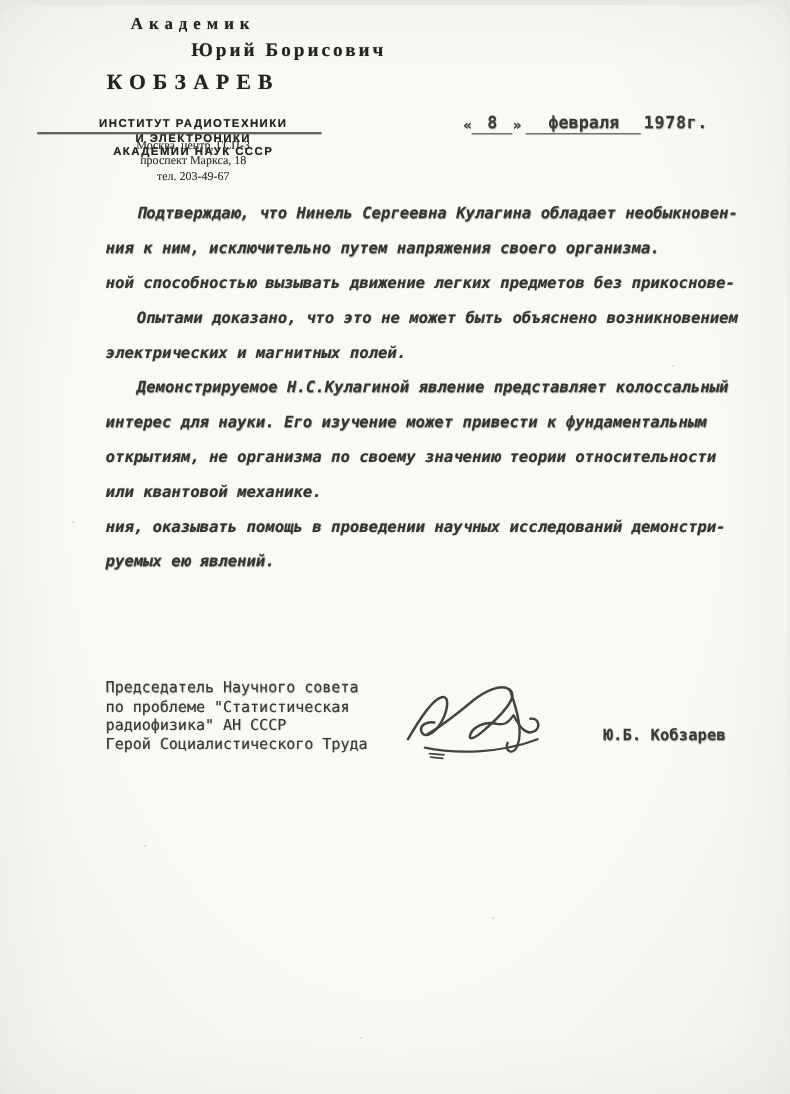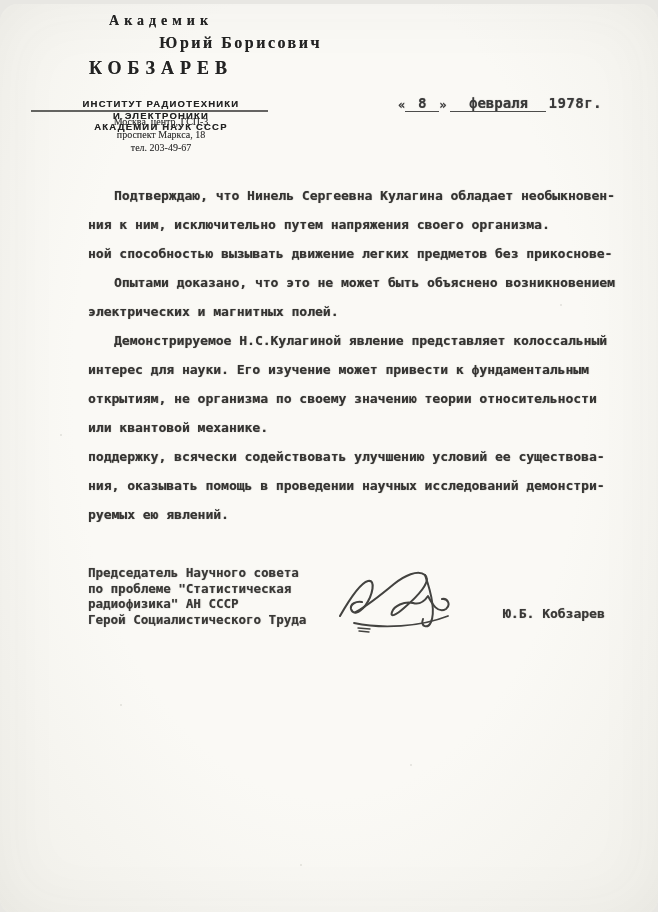--- a/index.html
+++ b/index.html
@@ -72,21 +72,21 @@
     width: 322px;
     text-align: center;
     font-size: 10px;
     line-height: 12.8px;
     color: #333;
     text-shadow: 0 0 0.5px rgba(20,20,20,0.4);
   }
   
   .dateline {
     position: absolute;
-    left: 398px;
+    left: 386px;
     top: 91px;
     width: 235px;
     font-family: "DejaVu Sans Mono", monospace;
     font-size: 14px;
     font-weight: 700;
     color: #3a3a3a;
     text-shadow: 0.3px 0.3px 0.8px rgba(40,40,40,0.55);
     white-space: nowrap;
   }
   .dateline .q { font-size: 12px; vertical-align: -1px; }
@@ -102,39 +102,40 @@
     text-align: center;
     border-bottom: 1.5px solid #4d4d4b;
     margin-left: 4px;
     margin-right: 2px;
   }
   .date-year { letter-spacing: 0.5px; }
   
   .letter-body {
     position: absolute;
     left: 88px;
-    top: 177px;
+    top: 160px;
     width: 545px;
     font-family: "DejaVu Sans Mono", monospace;
     font-size: 13px;
     font-weight: 700;
     line-height: 29px;
     color: #353432;
     text-shadow: 0.3px 0.4px 0.9px rgba(45,44,40,0.6);
+    font-style: italic;
   }
   .body-line { white-space: nowrap; }
   .body-line.indent { padding-left: 26px; }
   
   .signoff {
     position: absolute;
     left: 88px;
     top: 561px;
     font-family: "DejaVu Sans Mono", monospace;
     font-size: 12.5px;
-    font-weight: 700;
+    font-weight: 400;
     line-height: 15.5px;
     color: #3a3937;
     text-shadow: 0.3px 0.4px 0.9px rgba(45,44,40,0.55);
     white-space: nowrap;
   }
   .signature-svg {
     position: absolute;
     left: 334px;
     top: 564px;
     width: 150px;
@@ -186,21 +187,20 @@
   <div class="letter-body">
     <div class="body-line indent">Подтверждаю, что Нинель Сергеевна Кулагина обладает необыкновен-</div>
     <div class="body-line">ния к ним, исключительно путем напряжения своего организма.</div>
     <div class="body-line">ной способностью вызывать движение легких предметов без прикоснове-</div>
     <div class="body-line indent">Опытами доказано, что это не может быть объяснено возникновением</div>
     <div class="body-line">электрических и магнитных полей.</div>
     <div class="body-line indent">Демонстрируемое Н.С.Кулагиной явление представляет колоссальный</div>
     <div class="body-line">интерес для науки. Его изучение может привести к фундаментальным</div>
     <div class="body-line">открытиям, не организма по своему значению теории относительности</div>
     <div class="body-line">или квантовой механике.</div>
-    <div class="body-line">поддержку, всячески содействовать улучшению условий ее существова-</div>
     <div class="body-line">ния, оказывать помощь в проведении научных исследований демонстри-</div>
     <div class="body-line">руемых ею явлений.</div>
   </div>
 
   <div class="signoff">
     <div>Председатель Научного совета</div>
     <div>по проблеме "Статистическая</div>
     <div>радиофизика" АН СССР</div>
     <div>Герой Социалистического Труда</div>
   </div>

